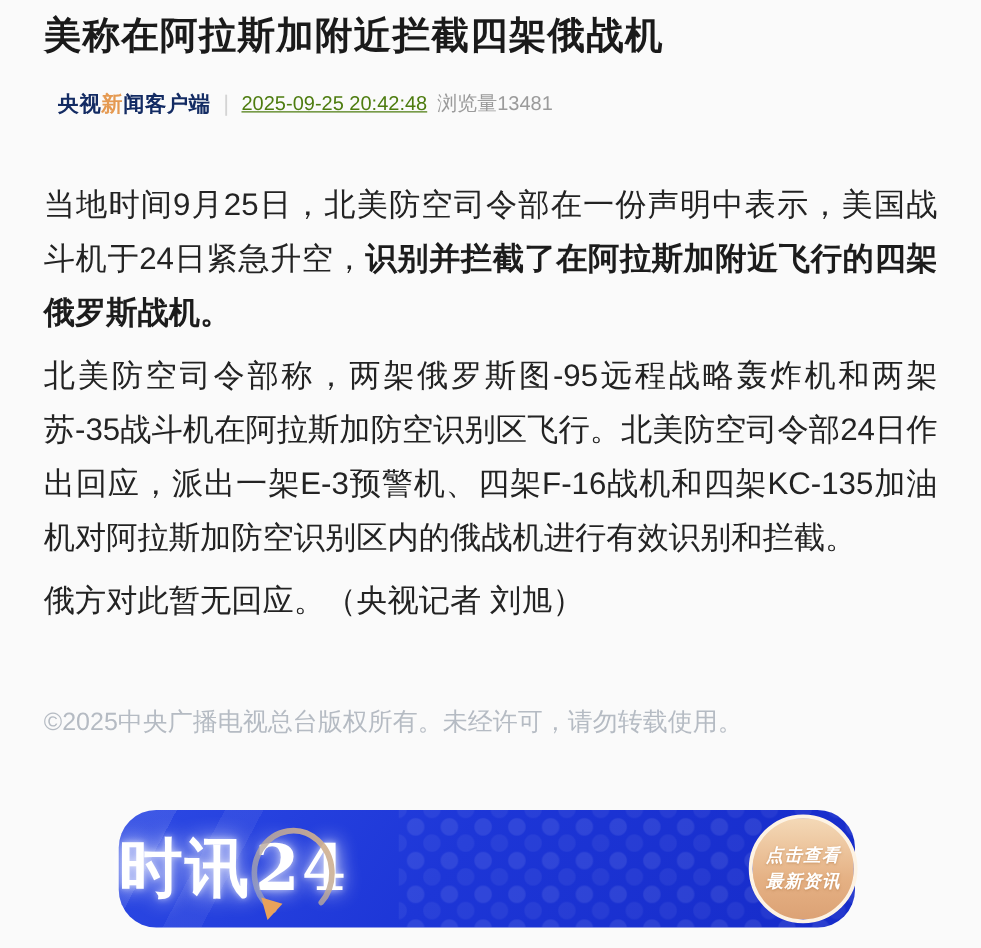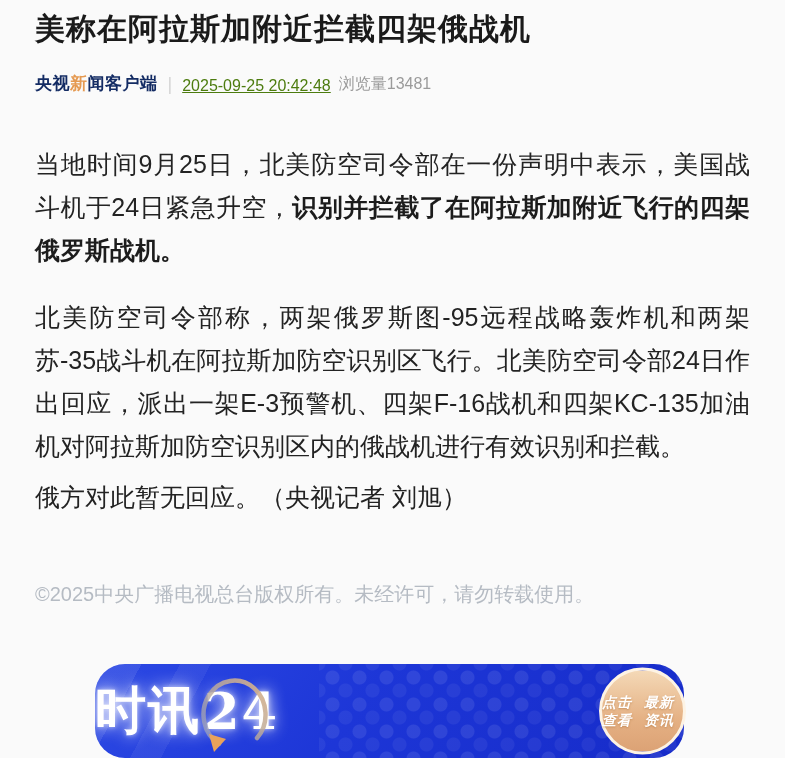--- a/index.html
+++ b/index.html
@@ -25,23 +25,24 @@
     font-size: 30px;
     line-height: 38px;
     font-weight: 700;
     color: #1a1a1a;
     letter-spacing: 1px;
   }
   
   .meta {
     margin-top: 24px;
     display: flex;
-    align-items: flex-end;
+    align-items: center;
     font-size: 16px;
     white-space: nowrap;
+    margin-left: 11px;
   }
   .source {
     font-weight: 700;
     font-size: 17px;
     color: #132b63;
     letter-spacing: 0.5px;
   }
   .source .accent { color: #e59a52; }
   .meta .sep {
     color: #d4d4d4;
@@ -53,21 +54,21 @@
   .meta .views { color: #9b9b9b; }
   
   .article p {
     margin: 0;
     font-size: 25px;
     line-height: 43px;
     color: #232323;
     text-align: justify;
   }
   .article .p1 { margin-top: 48px; }
-  .article .p2 { margin-top: 24px; }
+  .article .p2 { margin-top: 8px; }
   .article .p3 { margin-top: 8px; }
   .article strong { font-weight: 700; color: #1c1c1c; }
   
   .copyright {
     margin-top: 62px;
     font-size: 20px;
     line-height: 26px;
     color: #b5bbc3;
   }
   
@@ -141,21 +142,21 @@
     right: -2px;
     top: 50%;
     transform: translateY(-50%);
     width: 87px;
     height: 87px;
     box-sizing: border-box;
     border-radius: 50%;
     border: 3px solid #fdf3e4;
     background: linear-gradient(180deg, #f4d9b7 0%, #e5b184 60%, #dca275 100%);
     display: flex;
-    flex-direction: row;
+    flex-direction: column;
     align-items: center;
     justify-content: center;
     gap: 3px;
     color: #ffffff;
     font-weight: 700;
     font-size: 14px;
     font-style: italic;
     letter-spacing: 1px;
     text-shadow: 0 1px 2px rgba(170,110,55,0.55);
     cursor: pointer;

